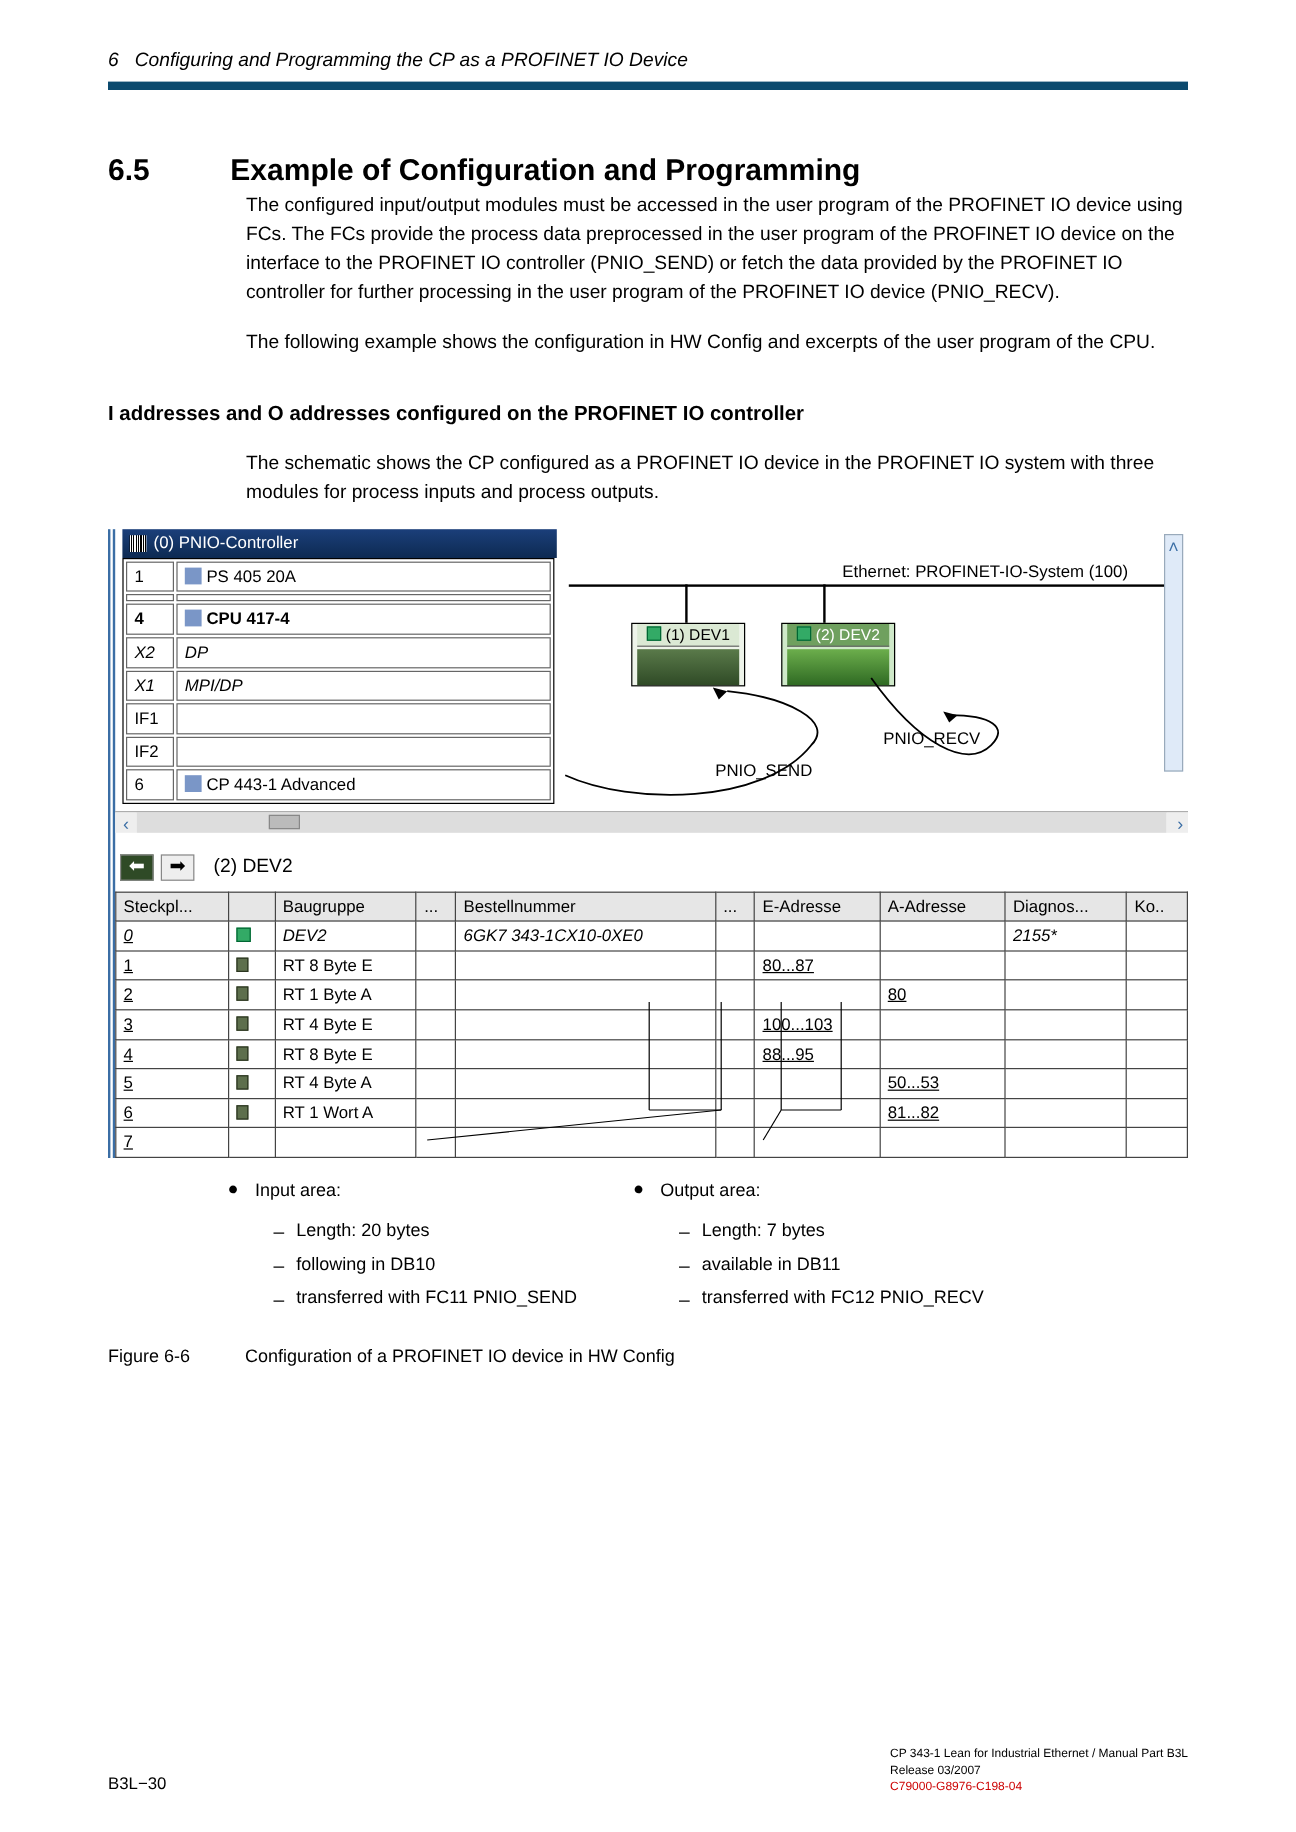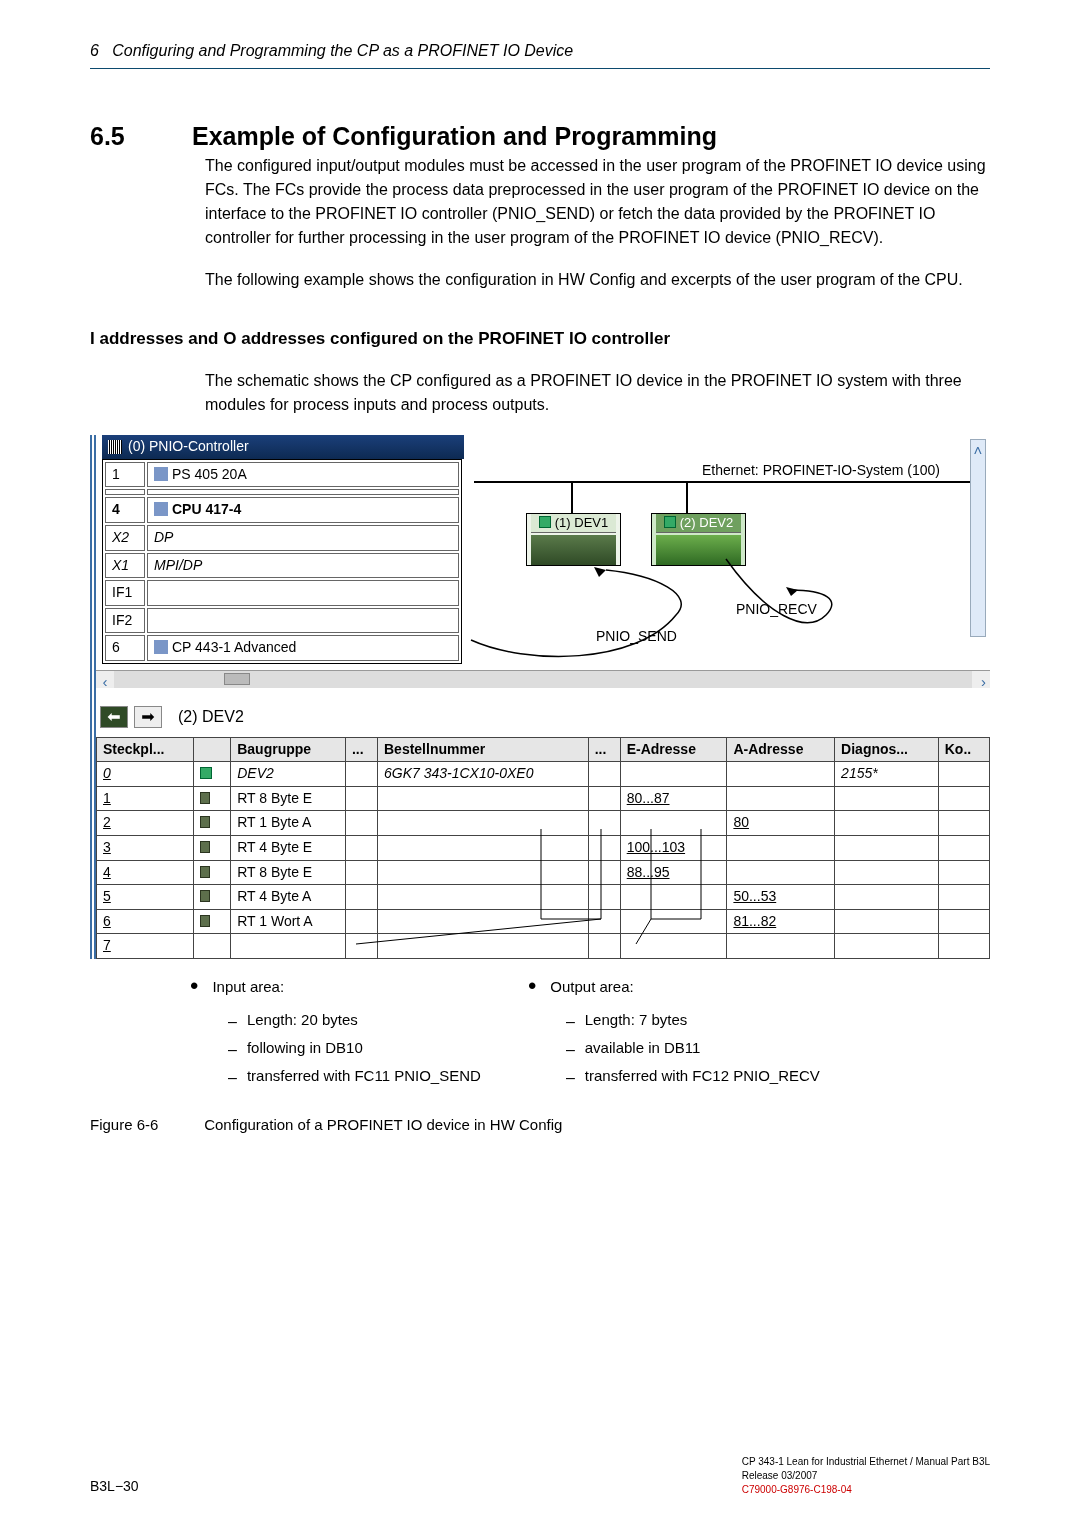--- a/index.html
+++ b/index.html
@@ -8,21 +8,21 @@
       background: #fff;
       width: 1080px;
       height: 1527px;
       padding: 40px 90px 30px 90px;
       color: #000;
       font-size: 15px;
       line-height: 1.4;
     }
     .header {
       font-style: italic;
-      border-bottom: 1px solid #0c4a6e;
+      border-bottom: 7px solid #0c4a6e;
       padding-bottom: 6px;
       margin-bottom: 50px;
       font-size: 16px;
     }
     h1 {
       font-size: 25px;
       font-weight: bold;
     }
     h1 .hnum { display: inline-block; width: 95px; }
     .para {
@@ -74,21 +74,21 @@
     .devicebox .head{background:#dbe9d4;border-bottom:1px solid #666;}
     .dgraphic{height:30px;background:linear-gradient(#5a7a4a,#2f4a26);margin-top:2px;}
     .scroll-left{display:flex;border-top:1px solid #999;height:18px;}
     .scroll-left .arrL{width:18px;text-align:center;color:#3b6ea5;background:#eee;}
     .scroll-left .track{flex:1;background:#ddd;position:relative;}
     .scroll-left .thumb{position:absolute;top:2px;left:110px;width:26px;height:12px;background:#bbb;border:1px solid #888;}
     .navarrows{display:flex;align-items:center;gap:6px;margin:18px 0 8px 4px;font-size:16px;}
     .navarrows .btn{width:28px;height:22px;border:1px solid #888;background:#eee;display:flex;align-items:center;justify-content:center;}
     .modtable{width:100%;border-collapse:collapse;font-size:14px;background:#fff;}
     .modtable th,.modtable td{border:1px solid #444;padding:2px 6px;text-align:left;white-space:nowrap;}
-    .modtable th{background:#e6e6e6;font-weight:bold;}
+    .modtable th{background:#e6e6e6;font-weight:normal;}
     .modtable td.u{text-decoration:underline;}
     .modtable tr.it td{font-style:italic;}
     .bullets{display:flex;gap:47px;margin-top:10px;margin-left:100px;font-size:15px;}
     .bullets ul{list-style:none;}
     .bullets ul>li::before{content:"•";font-size:24px;vertical-align:-2px;margin-right:14px;}
     .bullets ul ul{margin-left:38px;margin-top:6px;}
     .bullets ul ul>li::before{content:"–";font-size:16px;margin-right:10px;}
     .bullets li{margin-bottom:4px;}
     .figcap{font-size:15px;margin-top:20px;}
     .figcap .fn{display:inline-block;width:110px;}

